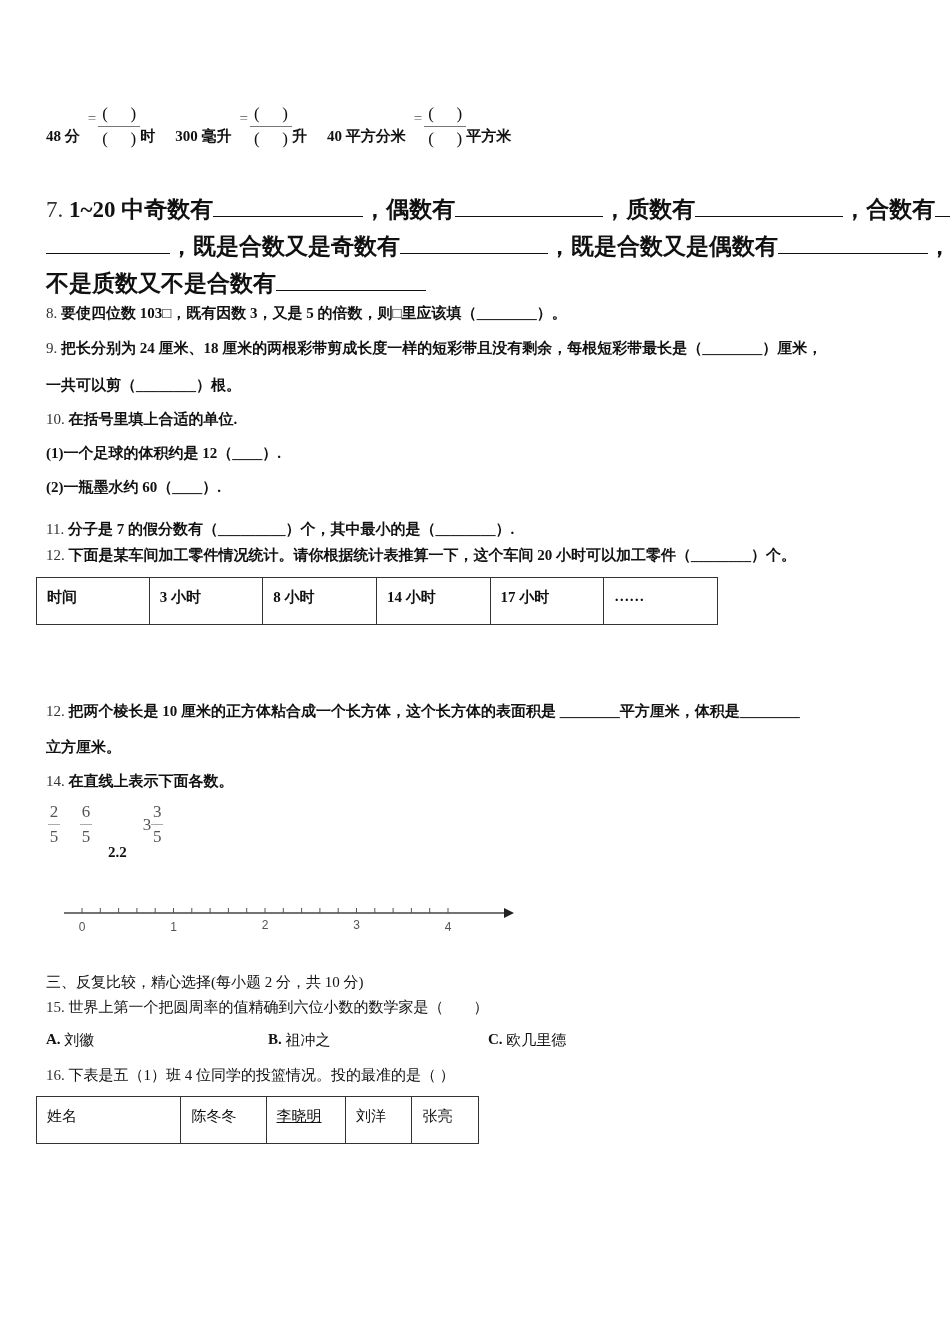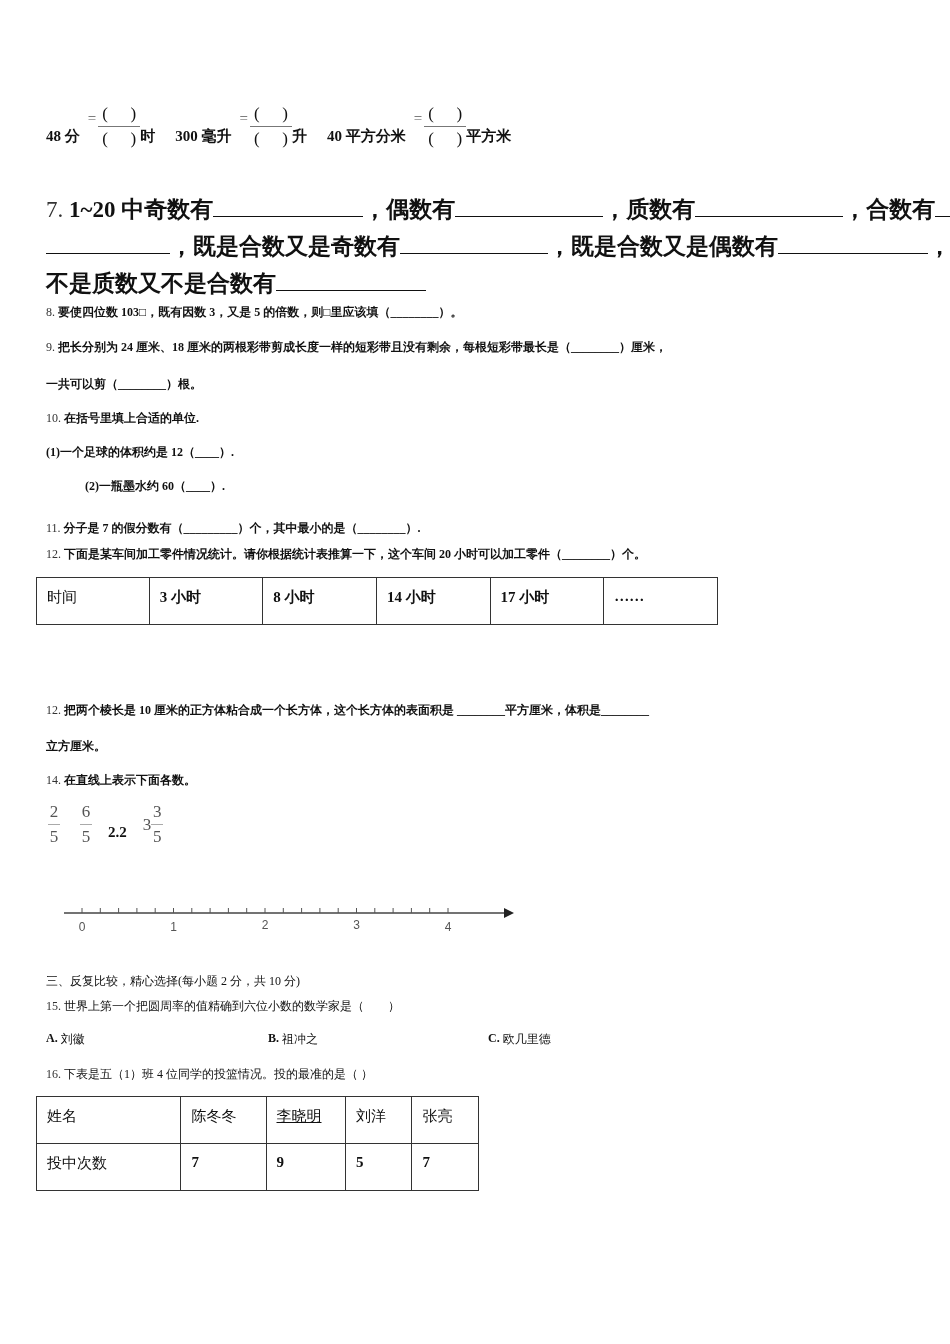--- a/index.html
+++ b/index.html
@@ -15,21 +15,21 @@
       color: #111;
       font-family: "Liberation Serif", "DejaVu Serif", serif;
     }
     .abs { position: absolute; white-space: nowrap; }
     .bold { font-weight: bold; }
     .qnum {
       font-weight: normal;
       color: #333;
       font-family: "Liberation Serif", serif;
     }
-    .txt15 { font-size: 12px; }
+    .txt15 { font-size: 15px; }
     .txt17 { font-size: 23px; }
     .blank {
       display: inline-block;
       border-bottom: 1px solid #111;
       height: 1em;
       vertical-align: baseline;
     }
 
     
     .frac-row {
@@ -67,21 +67,21 @@
       border-collapse: collapse;
       font-size: 15px;
     }
     table.grid td {
       border: 1.5px solid #333;
       vertical-align: top;
       padding: 10px 10px 0 10px;
       height: 36px;
     }
     .t12 td { font-weight: bold; }
-    .t12 td.rowhead { font-weight: normal; }
+    .t12 td.rowhead { font-weight: bold; }
     .t16 td.num { font-weight: bold; }
 
     
     .nl-frac {
       display: inline-flex;
       flex-direction: column;
       align-items: center;
       font-size: 17px;
       color: #555;
       font-family: "Liberation Serif", serif;
@@ -168,21 +168,21 @@
   <span>一共可以剪（</span><span>________</span><span>）根。</span>
 </div>
 
 <div class="abs txt15 bold" style="left:46px; top:410px;">
   <span class="qnum">10.</span>
   <span>在括号里填上合适的单位.</span>
 </div>
 <div class="abs txt15 bold" style="left:46px; top:444px;">
   <span>(1)一个足球的体积约是 12（</span><span>____</span><span>）.</span>
 </div>
-<div class="abs txt15 bold" style="left:46px; top:478px;margin-left:39px;">
+<div class="abs txt15 bold" style="left:46px; top:478px;">
   <span>(2)一瓶墨水约 60（</span><span>____</span><span>）.</span>
 </div>
 
 <div class="abs txt15 bold" style="left:46px; top:520px;">
   <span class="qnum">11.</span>
   <span>分子是 7 的假分数有（</span><span>_________</span><span>）个，其中最小的是（</span><span>________</span><span>）.</span>
 </div>
 
 <div class="abs txt15 bold" style="left:46px; top:546px;">
   <span class="qnum">12.</span>
@@ -219,21 +219,21 @@
   <span class="nl-frac">
     <span>2</span>
       <span class="bar"></span>
       <span>5</span>
   </span>
   <span class="nl-frac" style="margin-left:20px;">
     <span>6</span>
       <span class="bar"></span>
       <span>5</span>
   </span>
-  <span class="bold" style="font-size:15px; margin-left:16px; position:relative; top:8px;">2.2</span>
+  <span class="bold" style="font-size:15px; margin-left:16px; position:relative; top:28px;">2.2</span>
   <span style="margin-left:16px; display:flex; align-items:center;">
     <span style="font-size:17px; color:#555;">3</span>
     <span class="nl-frac">
       <span>3</span>
         <span class="bar"></span>
         <span>5</span>
     </span>
   </span>
 </div>
 
@@ -297,21 +297,14 @@
 
 <table class="grid t16" style="left:36px; top:1096px; width:443px;">
   <tbody>
       <tr>
     <td style="width:150px;">姓名</td>
     <td style="width:76px;">陈冬冬</td>
     <td style="width:69px;text-decoration:underline;">李晓明</td>
     <td style="width:53px;">刘洋</td>
     <td style="width:53px;">张亮</td>
   </tr>
-  <tr>
-    <td>投中次数</td>
-    <td class="num">7</td>
-    <td class="num">9</td>
-    <td class="num">5</td>
-    <td class="num">7</td>
-  </tr>
 </tbody>
   </table>
 
 </body></html>

